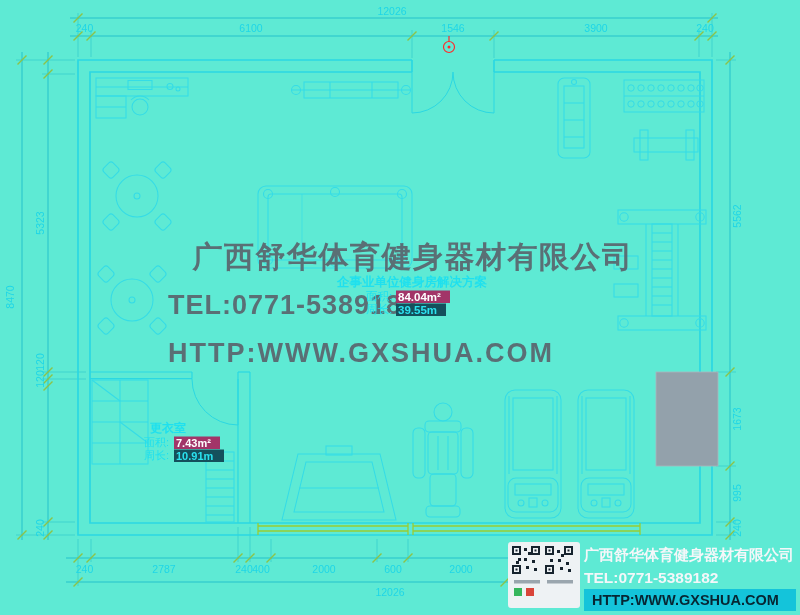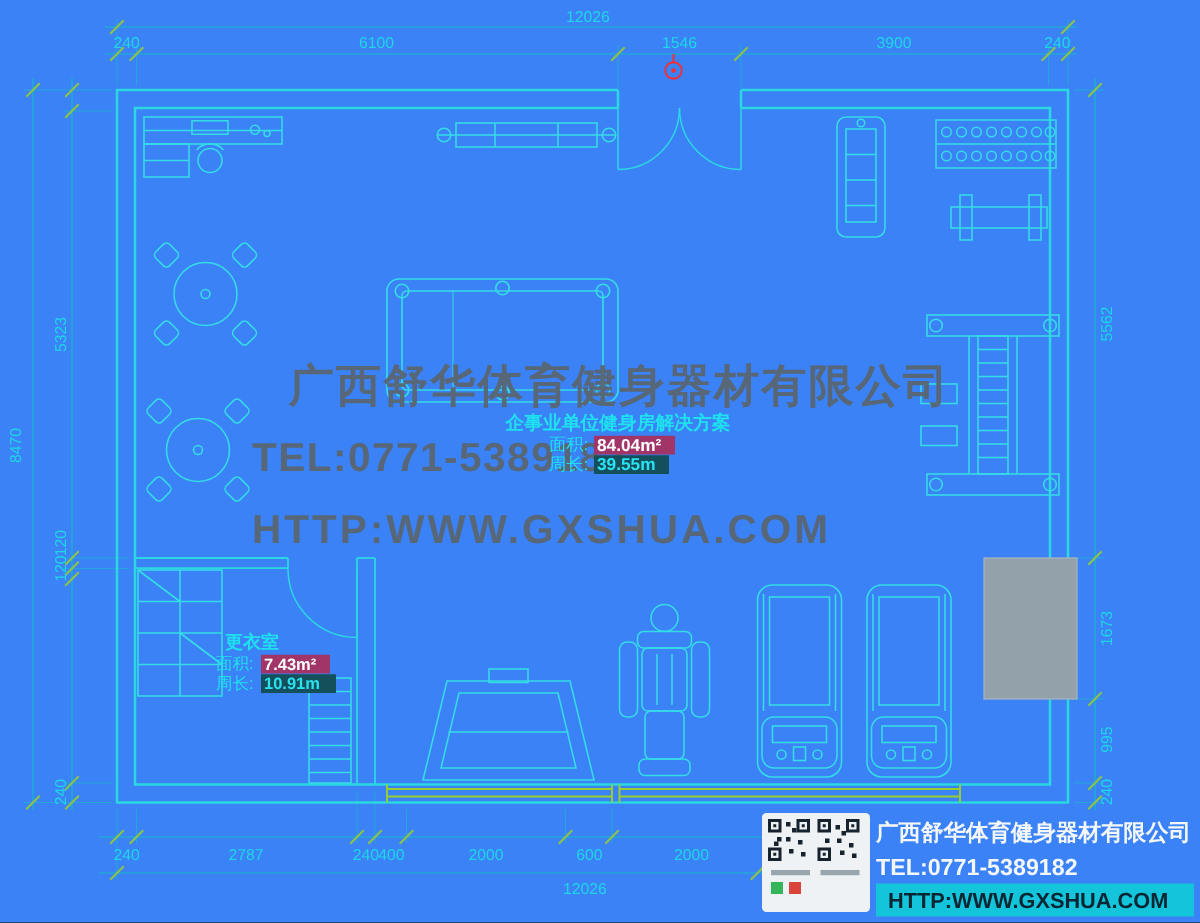--- a/index.html
+++ b/index.html
@@ -1,16 +1,16 @@
 <!DOCTYPE html>
 <html><head>
 <meta charset="utf-8">
 <style>
   html,body{margin:0;padding:0;background:#0b131b;}
-  #stage{position:relative;width:800px;height:615px;background:#3b82f6;overflow:hidden;
+  #stage{position:relative;width:800px;height:615px;background:#5eead4;overflow:hidden;
          font-family:"Liberation Sans", sans-serif;}
   svg{display:block}
   text{font-family:"Liberation Sans", sans-serif;}
 </style>
 </head>
 <body>
 
 <div id="stage">
 <svg width="800" height="615" viewBox="0 0 800 615">
   <defs>

